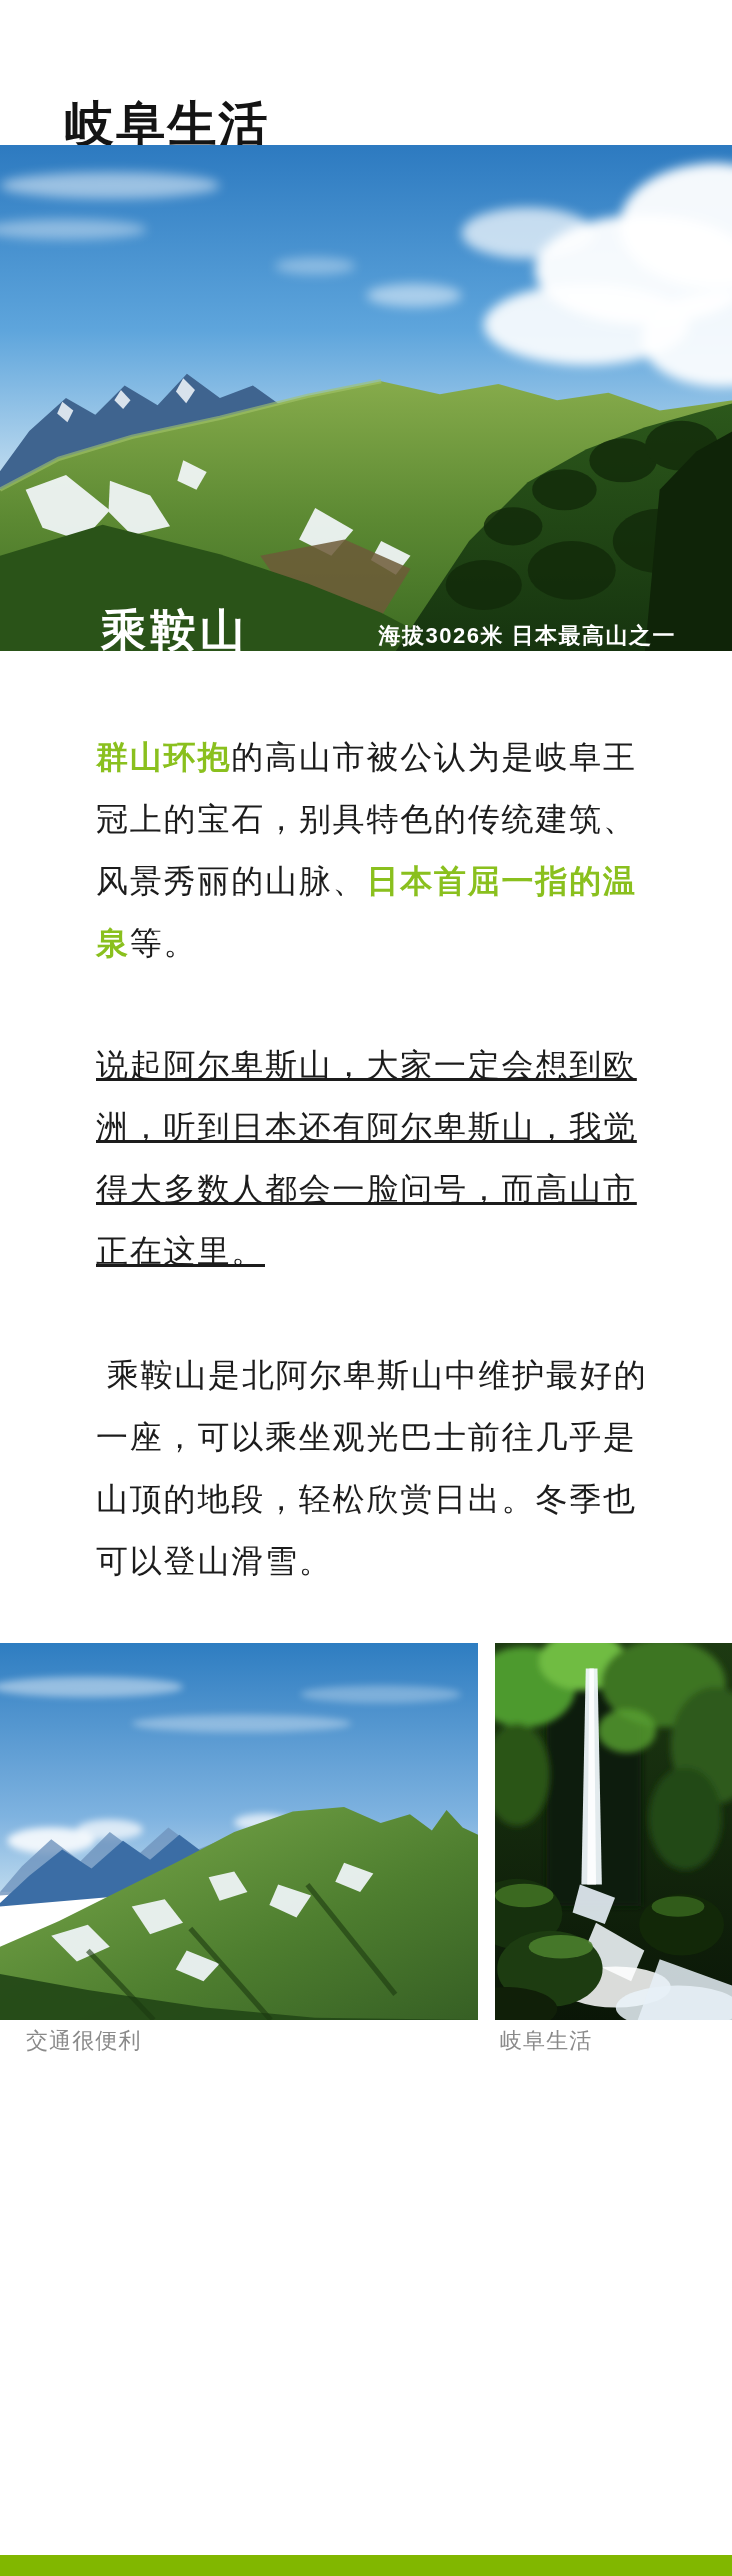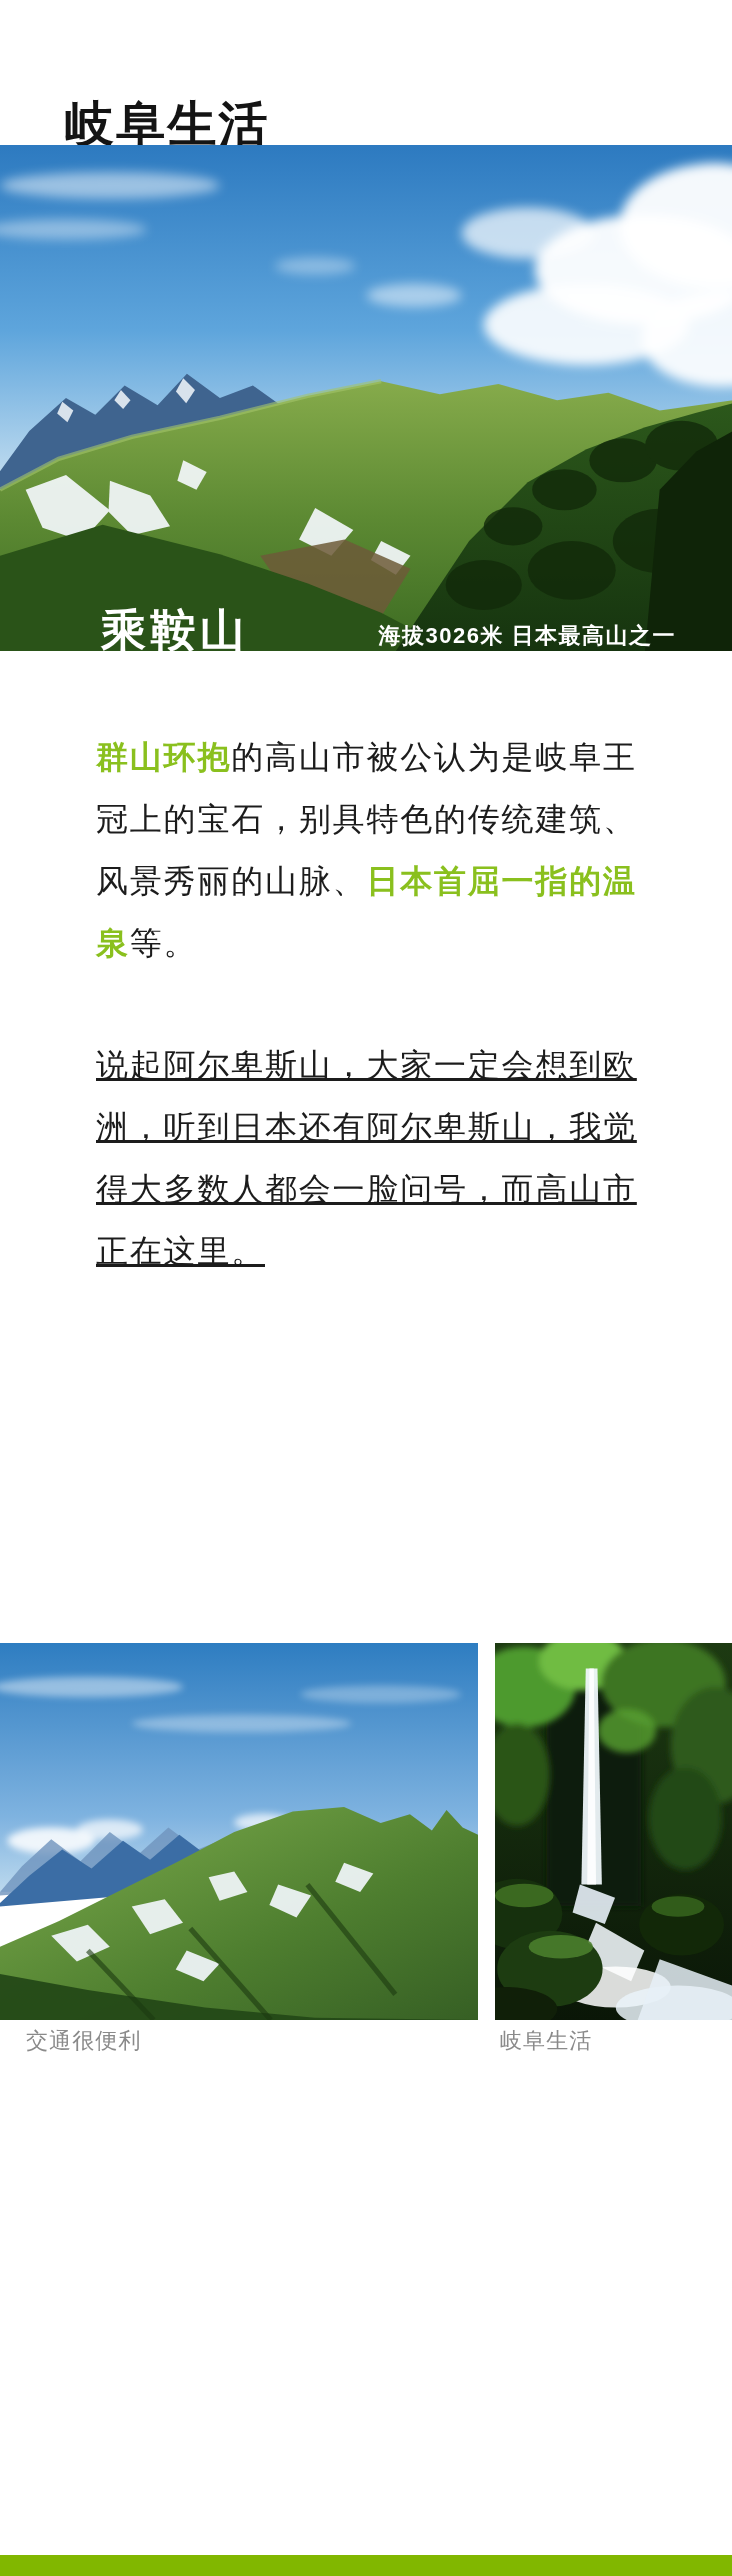--- a/index.html
+++ b/index.html
@@ -133,20 +133,21 @@
         </g>
         <polygon fill="#0f2408" points="880,690 900,470 950,418 1000,390 1000,690"></polygon>
       </g>
     </svg>
     <figcaption class="hero-title">乘鞍山</figcaption>
     <div class="hero-subtitle">海拔3026米 日本最高山之一</div>
   </figure>
 
   <p class="para para-1"><span class="hl">群山环抱</span><span>的高山市被公认为是岐阜王冠上的宝石，别具特色的传统建筑、风景秀丽的山脉、</span><span class="hl">日本首屈一指的温泉</span><span>等。</span></p>
   <p class="para para-2"><span>说起阿尔卑斯山，大家一定会想到欧洲，听到日本还有阿尔卑斯山，我觉得大多数人都会一脸问号，而高山市正在这里。</span></p>
+  <p class="para para-3"><span>&nbsp;乘鞍山是北阿尔卑斯山中维护最好的一座，可以乘坐观光巴士前往几乎是山顶的地段，轻松欣赏日出。冬季也可以登山滑雪。</span></p>
 
   <figure class="gallery-photo photo-left">
     <svg viewBox="0 0 653 515" preserveAspectRatio="none" aria-hidden="true">
       <defs>
         <linearGradient id="sky2" x1="0" y1="0" x2="0" y2="1">
           <stop offset="0" stop-color="#2e7dc1"></stop>
             <stop offset="0.7" stop-color="#7fb3e0"></stop>
             <stop offset="1" stop-color="#bcd9ee"></stop>
         </linearGradient>
         <linearGradient id="ridge2" x1="0" y1="0" x2="1" y2="1">

